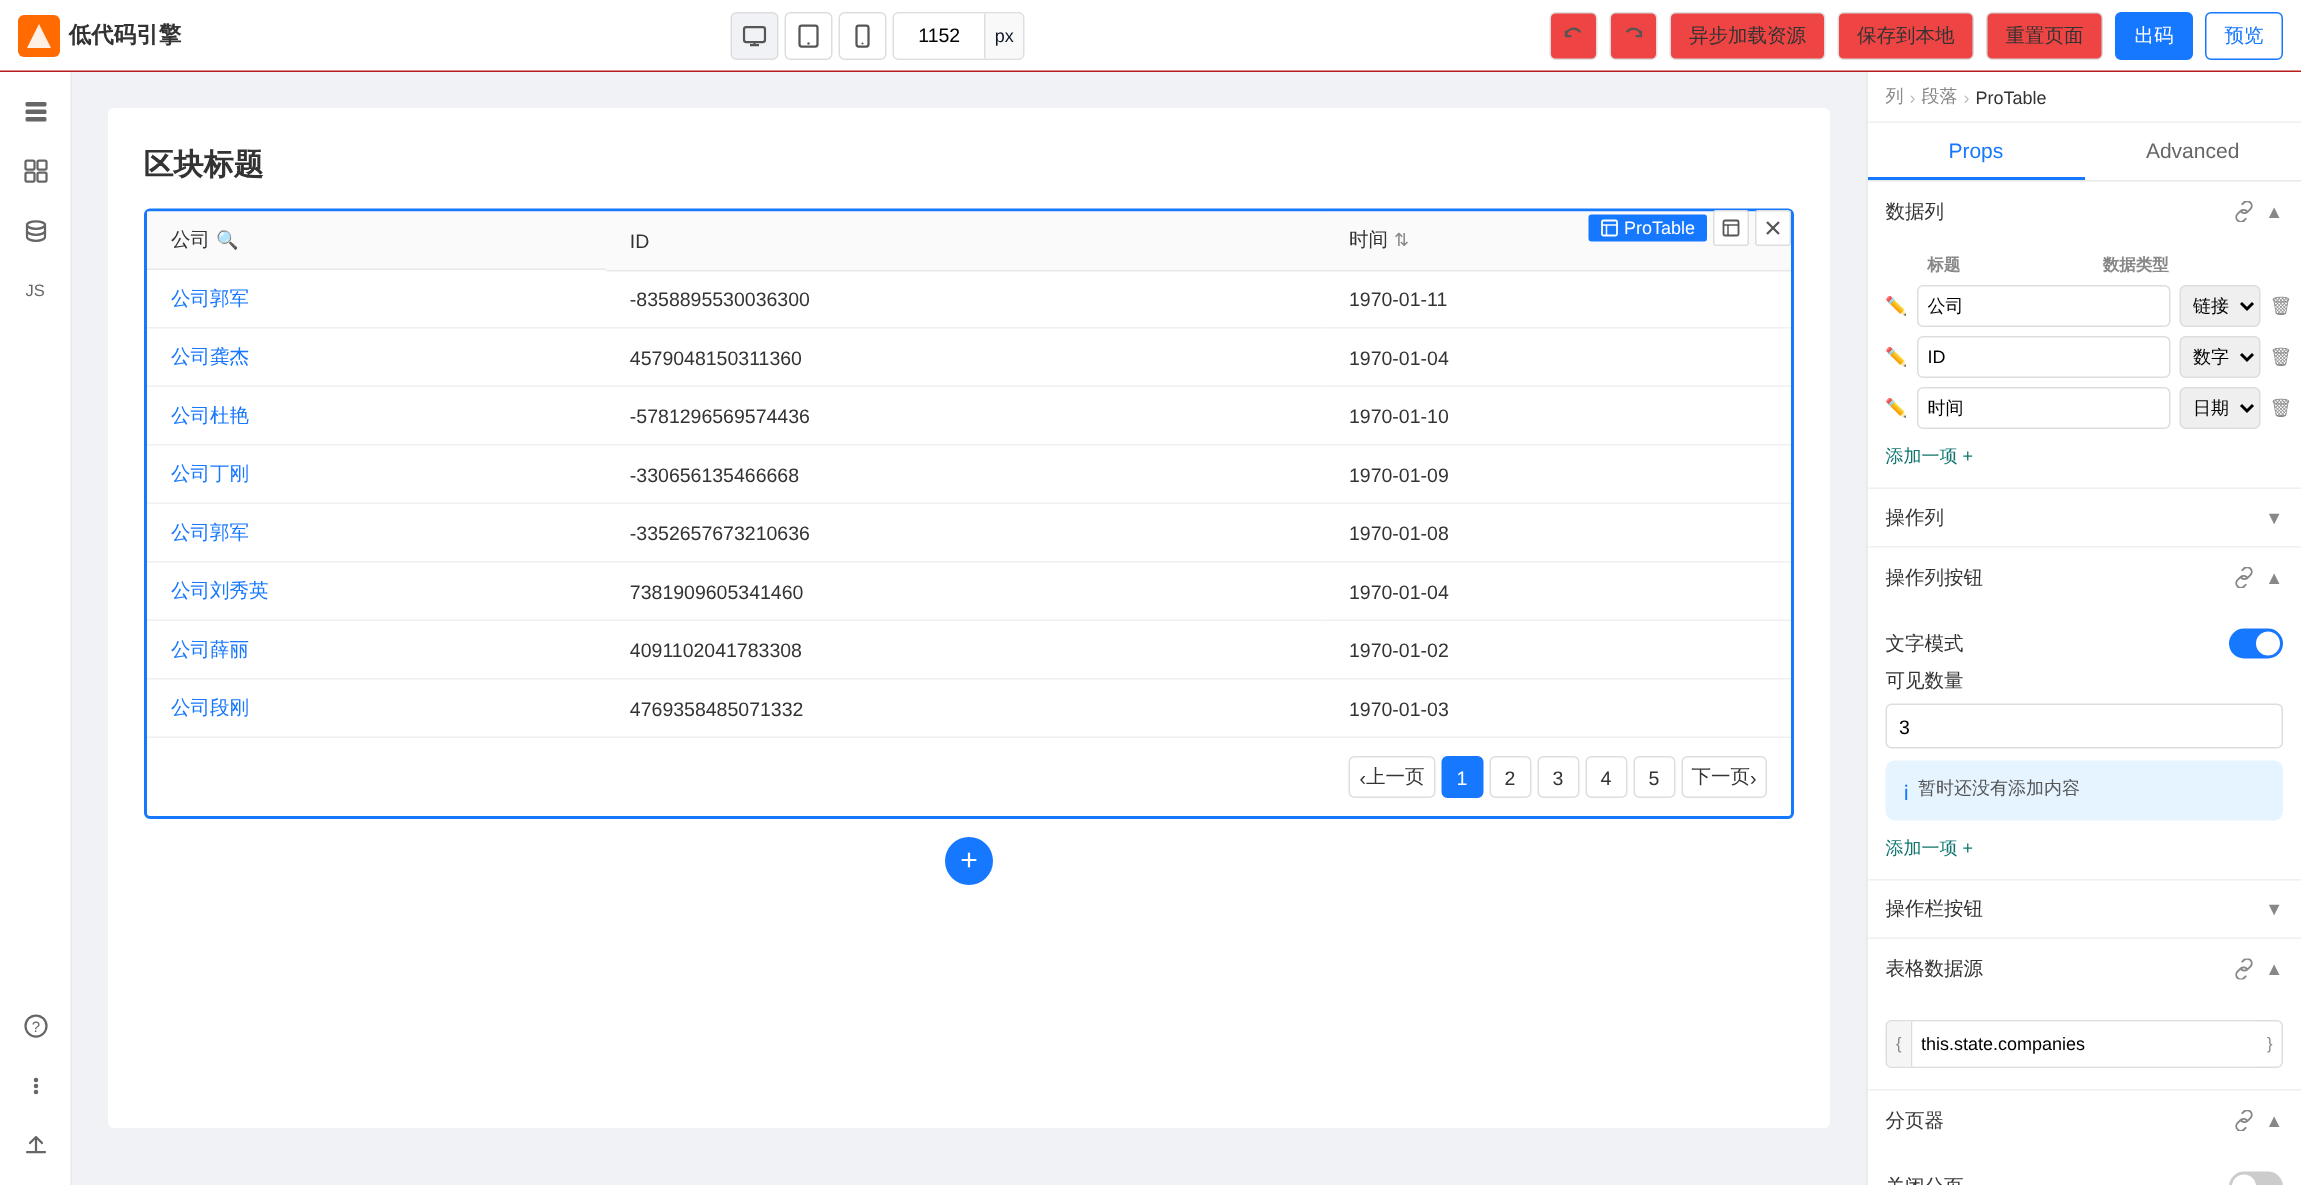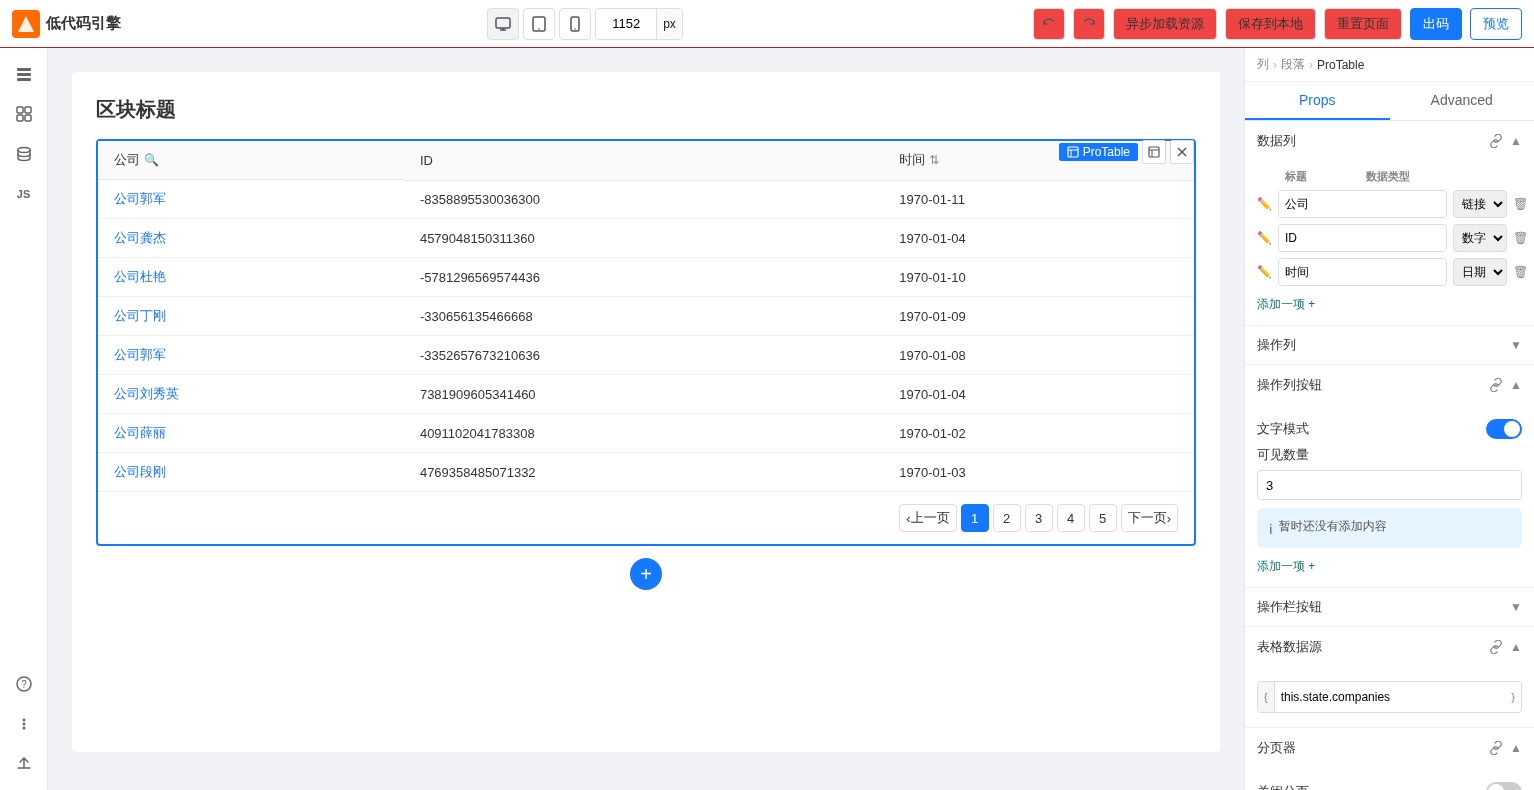--- a/index.html
+++ b/index.html
@@ -586,21 +586,21 @@
         </svg>
     </div>
     <div class="left-icon">
       <svg width="18" height="18" viewBox="0 0 18 18" fill="none">
           <ellipse cx="9" cy="5" rx="6" ry="2.5" stroke="#666" stroke-width="1.5"></ellipse>
           <path d="M3 5v4c0 1.4 2.7 2.5 6 2.5s6-1.1 6-2.5V5" stroke="#666" stroke-width="1.5"></path>
           <path d="M3 9v4c0 1.4 2.7 2.5 6 2.5s6-1.1 6-2.5V9" stroke="#666" stroke-width="1.5"></path>
         </svg>
     </div>
     <div class="left-icon">
-      <span style="font-size:11px;font-weight:bold;color:#666;">JS</span>
+      <span style="font-size:11px;font-weight:normal;color:#666;">JS</span>
     </div>
     <div class="left-icon left-icon-bottom" style="margin-top:auto;">
       <svg width="18" height="18" viewBox="0 0 18 18" fill="none">
           <circle cx="9" cy="9" r="7" stroke="#666" stroke-width="1.5"></circle>
           <text x="9" y="13" text-anchor="middle" font-size="10" fill="#666">?</text>
         </svg>
     </div>
     <div class="left-icon">
       <svg width="18" height="18" viewBox="0 0 18 18" fill="none">
           <circle cx="9" cy="5" r="1.5" fill="#666"></circle>
@@ -755,21 +755,21 @@
                 <path d="M5 7a3 3 0 0 0 4.2.4l2-2A3 3 0 0 0 7 1L5.9 2.1" stroke="#888" stroke-width="1.3" stroke-linecap="round"></path>
                 <path d="M9 7a3 3 0 0 0-4.2-.4l-2 2A3 3 0 0 0 7 13l1.1-1.1" stroke="#888" stroke-width="1.3" stroke-linecap="round"></path>
               </svg>
           </div>
           <span class="chevron">▲</span>
         </div>
       </div>
       <div class="panel-section-body">
         <div class="col-header-row">
           <span class="col-header-label" style="flex:1;">标题</span>
-          <span class="col-header-label" style="width:80px;">数据类型</span>
+          <span class="col-header-label" style="width:80px;text-align:right;">数据类型</span>
           <span style="width:40px;"></span>
         </div>
         <div id="col-rows-container">
             <div class="col-row">
       <span class="col-row-edit-icon">✏️</span>
       <input class="col-row-input" type="text" value="公司" style="">
       <select class="col-row-select"><option selected="">链接</option><option>数字</option><option>日期</option><option>文本</option><option>图片</option></select>
       <span class="col-row-delete">🗑</span>
 
     </div>

